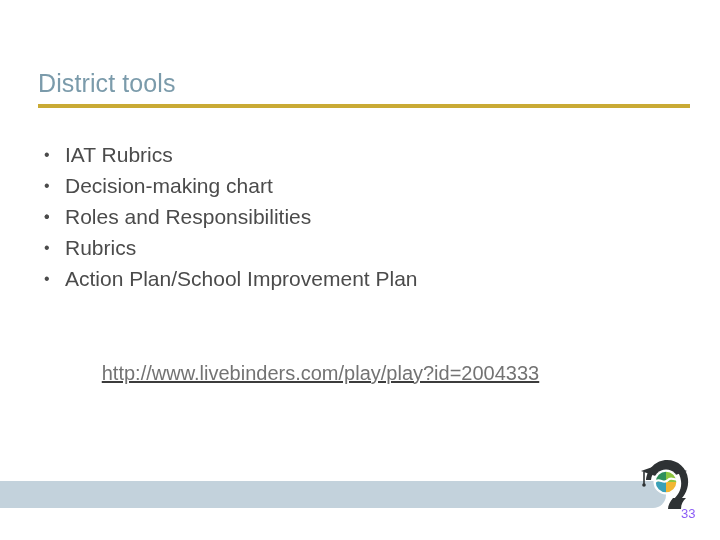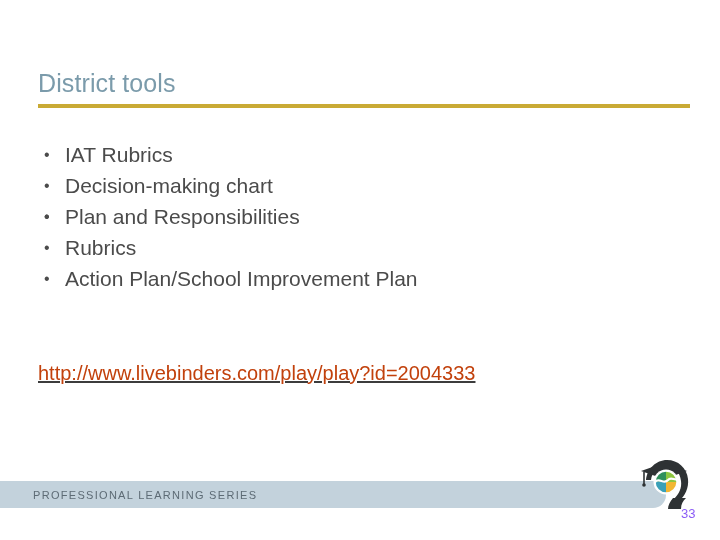--- a/index.html
+++ b/index.html
@@ -73,24 +73,25 @@
   .link-block {
     position: absolute;
     left: 38px;
     top: 360px;
     width: 565px;
   }
   .link-line {
     display: block;
     font-size: 20px;
     line-height: 27px;
-    color: #c2410c;
+    color: #737373;
     text-decoration: underline;
     text-decoration-color: #3c3c3c;
     word-break: break-all;
+    text-align: center;
   }
 
   
   .footer-bar {
     position: absolute;
     left: 0;
     top: 481px;
     width: 666px;
     height: 27px;
     background: #c3d2dc;
@@ -145,38 +146,37 @@
     </li>
     <li class="bullet-item">
       <span class="bullet-dot">•</span>
       <span>Decision-making chart</span>
     </li>
     <li class="bullet-item">
       <span class="bullet-dot">•</span>
     </li>
     <li class="bullet-item">
       <span class="bullet-dot">•</span>
-      <span>Plan and Responsibilities</span>
+      <span>Roles and Responsibilities</span>
     </li>
     <li class="bullet-item">
       <span class="bullet-dot">•</span>
       <span>Rubrics</span>
     </li>
     <li class="bullet-item">
       <span class="bullet-dot">•</span>
       <span>Action Plan/School Improvement Plan</span>
     </li>
   </ul>
 
   <div class="link-block">
     <span class="link-line">http://www.livebinders.com/play/play?id=2004333</span>
   </div>
 
   <div class="footer-bar"></div>
-  <div class="footer-label">PROFESSIONAL LEARNING SERIES</div>
 
   <div class="logo">
     <svg width="56" height="52" viewBox="0 0 56 52" xmlns="http://www.w3.org/2000/svg">
 
       <path d="M30 3 C41 3 50 11 51 22 C52 31 48 39 42 44 C40 46 39 48 39 51 L34 51 C34 47 35 44 37 42 C42 37 45 31 44 24 C43 15 37 9 29 9 C21 9 15 15 14 23 L9 23 C10 12 19 3 30 3 Z" fill="#2e3234"></path>
 
       <path d="M4 14 L27 6 L50 14 L27 22 Z" fill="#2e3234"></path>
 
       <path d="M7 15 L7 27" stroke="#2e3234" stroke-width="1.6" fill="none"></path>
       <circle cx="7" cy="28" r="1.8" fill="#2e3234"></circle>

